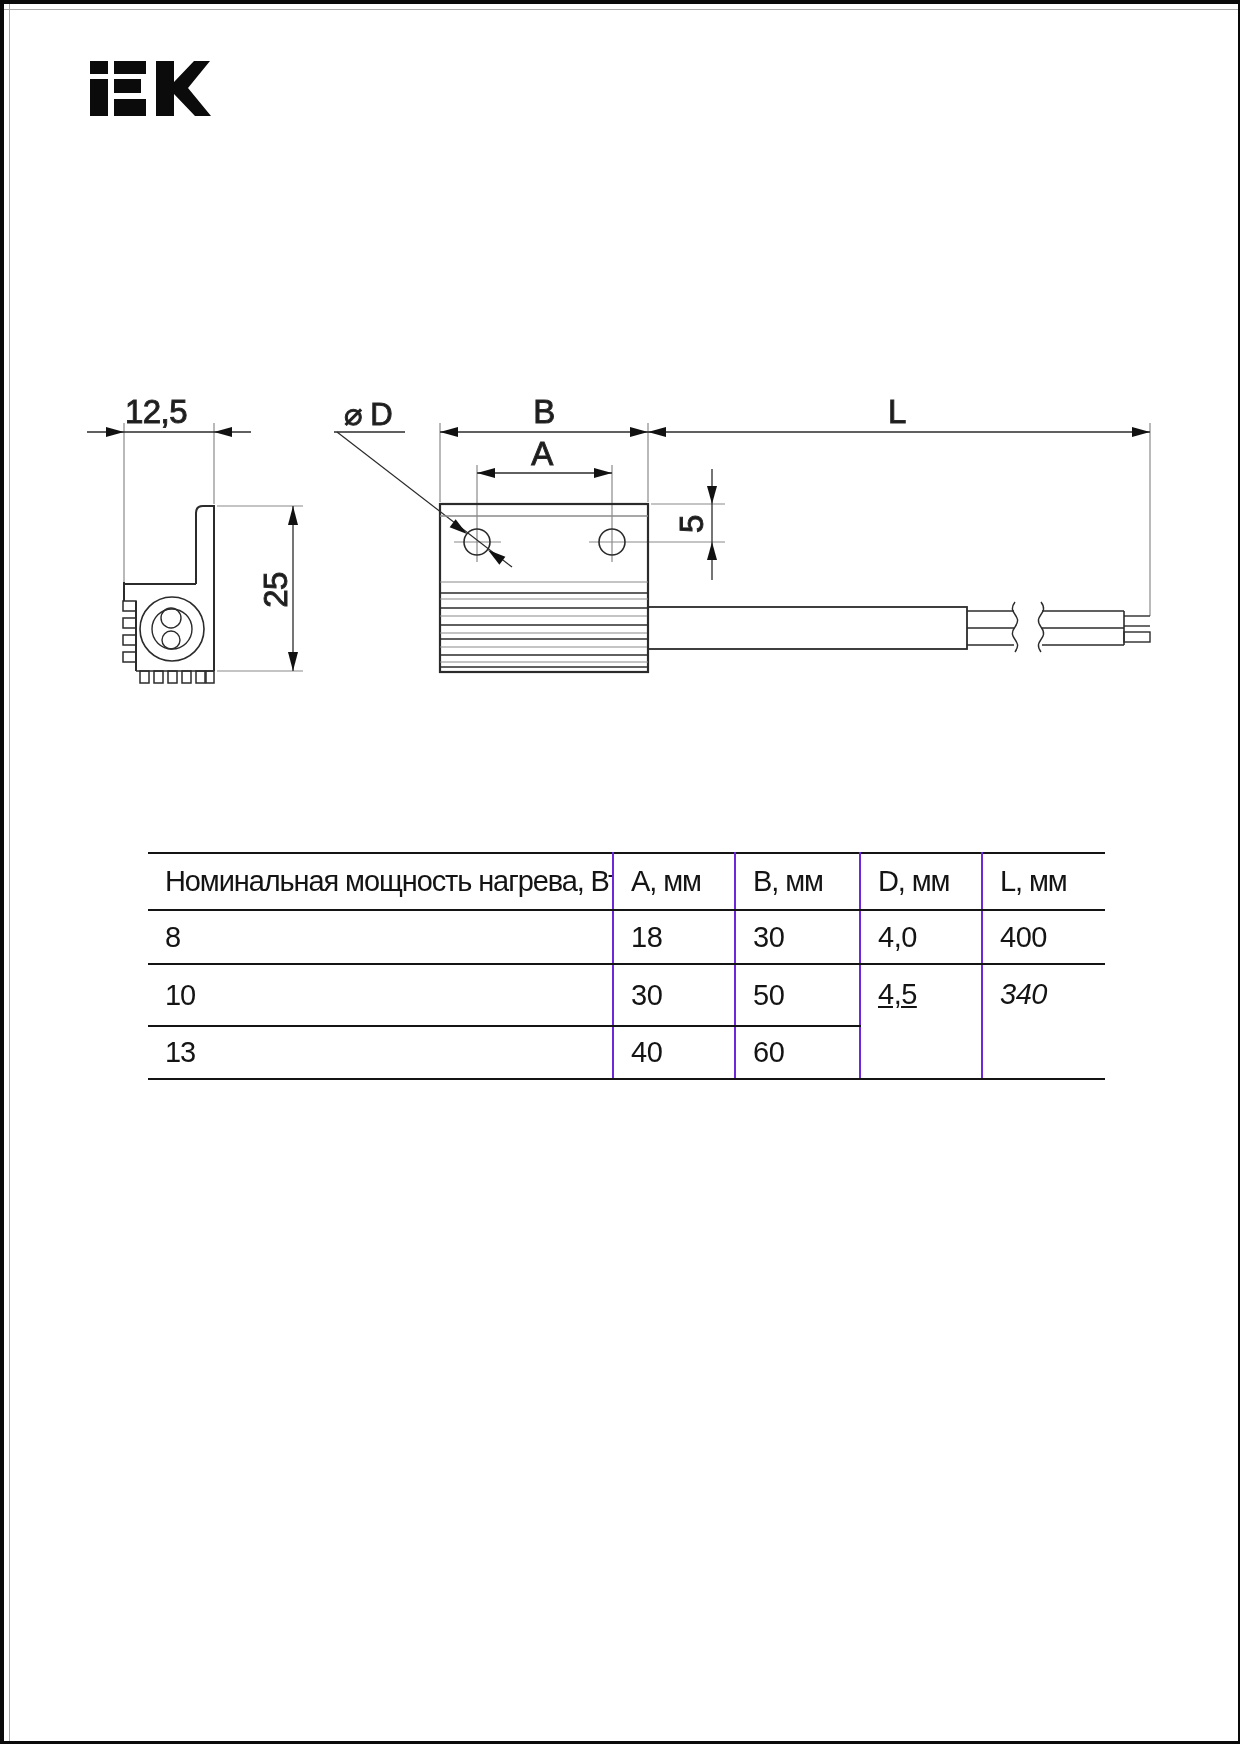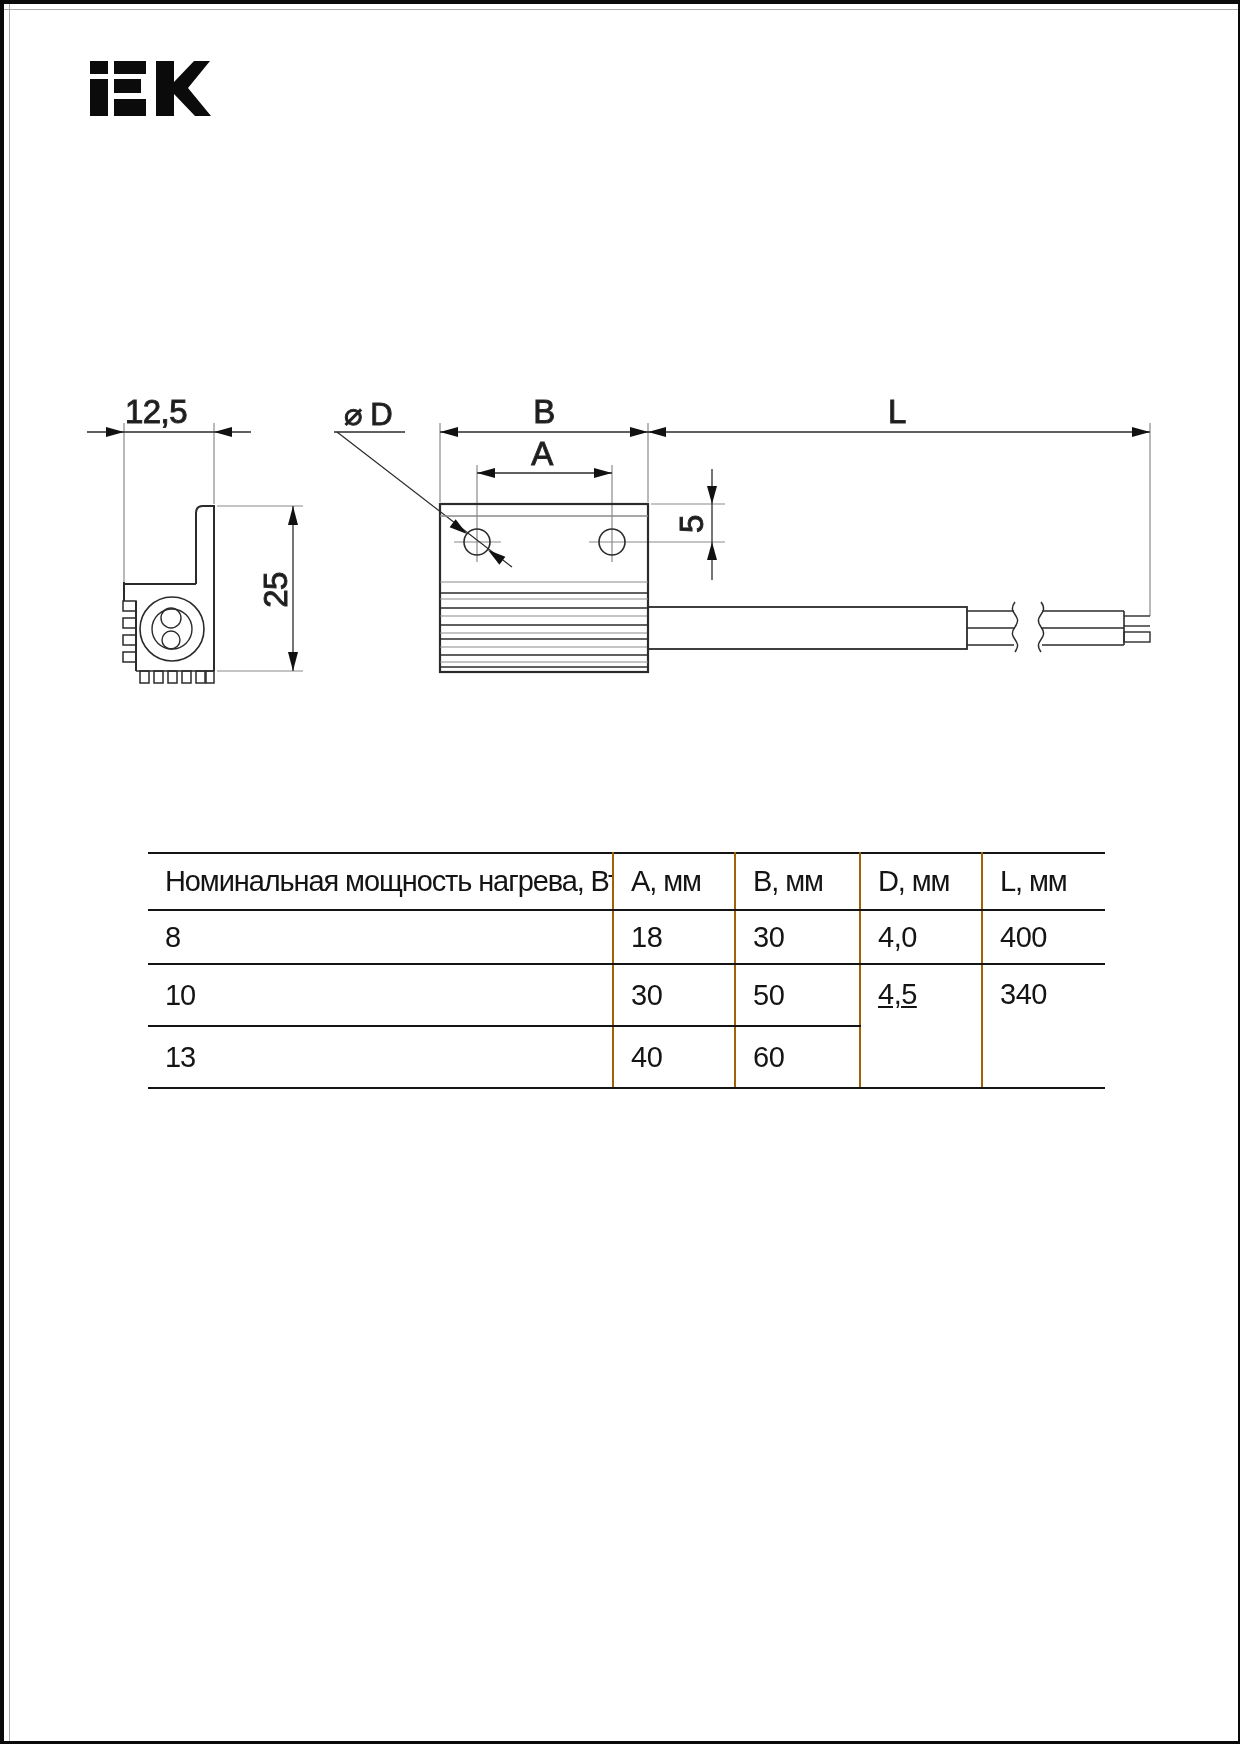--- a/index.html
+++ b/index.html
@@ -27,26 +27,26 @@
   .spec-table-wrap{position:absolute;left:144px;top:848px;}
   table.spec{
     border-collapse:collapse;table-layout:fixed;width:957px;
     border-top:2px solid #141414;
     font-size:29px;letter-spacing:-0.5px;color:#141414;
   }
   table.spec th, table.spec td{
     font-weight:normal;text-align:left;vertical-align:middle;
     padding:0 4px 0 17px;
     border-bottom:2px solid #141414;
-    border-left:2px solid #a16207;
+    border-left:2px solid #6d28d9;
     overflow:hidden;white-space:nowrap;
   }
   table.spec th:first-child, table.spec td:first-child{border-left:none;letter-spacing:-1.1px;}
   table.spec th{letter-spacing:-1.1px;}
-  tr.hdr{height:57px;} tr.r1{height:54px;} tr.r2{height:62px;} tr.r3{height:62px;}
+  tr.hdr{height:57px;} tr.r1{height:54px;} tr.r2{height:62px;} tr.r3{height:53px;}
 </style>
 </head>
 <body>
 
 <div class="page">
   <div class="hairline-h"></div>
   <div class="hairline-v"></div>
 
   <svg class="drawing" viewBox="0 0 1234 1737">
 
@@ -218,21 +218,21 @@
         <td>18</td>
         <td>30</td>
         <td>4,0</td>
         <td>400</td>
       </tr>
       <tr class="r2">
         <td>10</td>
         <td>30</td>
         <td>50</td>
         <td rowspan="2" style="vertical-align:top;padding-top:13px;text-decoration:underline;">4,5</td>
-        <td rowspan="2" style="vertical-align:top;padding-top:13px;">340</td>
+        <td rowspan="2" style="vertical-align:top;padding-top:13px;font-style:italic;">340</td>
       </tr>
       <tr class="r3">
         <td>13</td>
         <td>40</td>
         <td>60</td>
       </tr>
     </tbody>
       </table>
   </div>
 </div>

